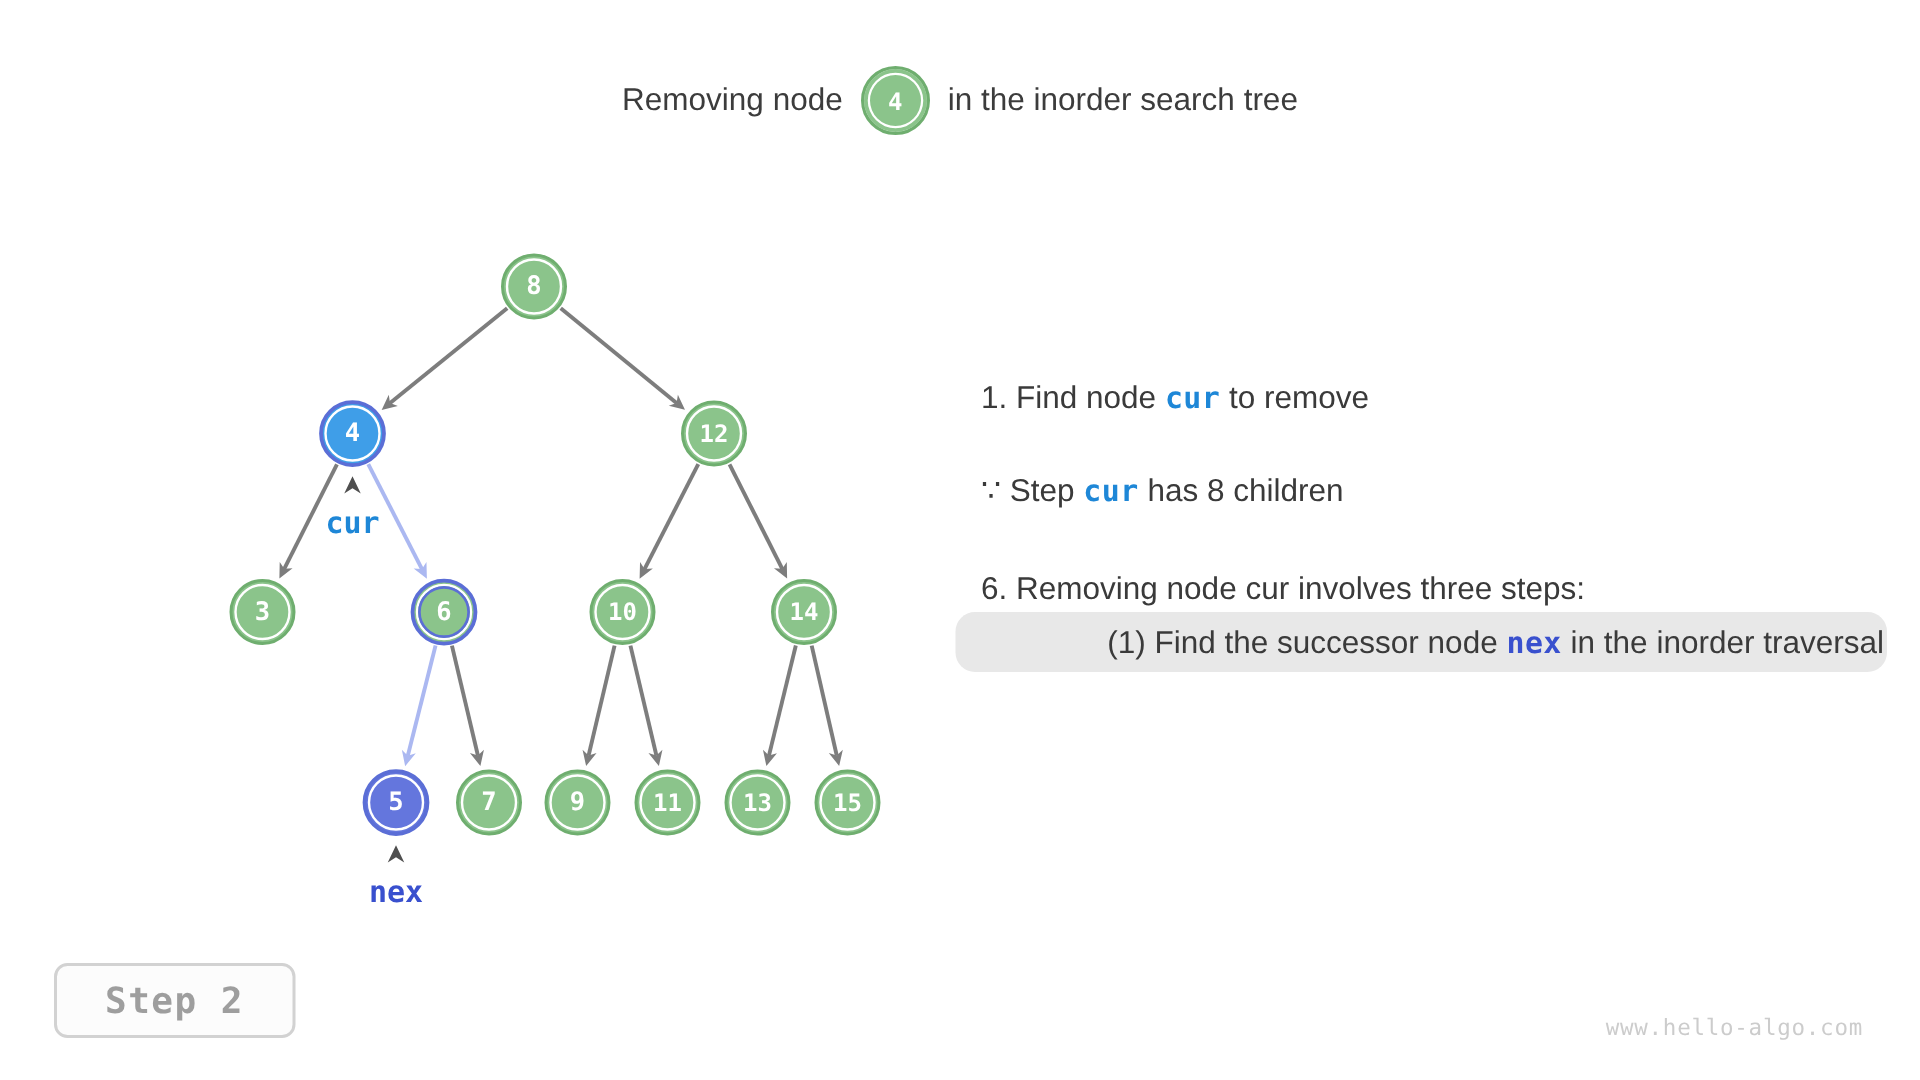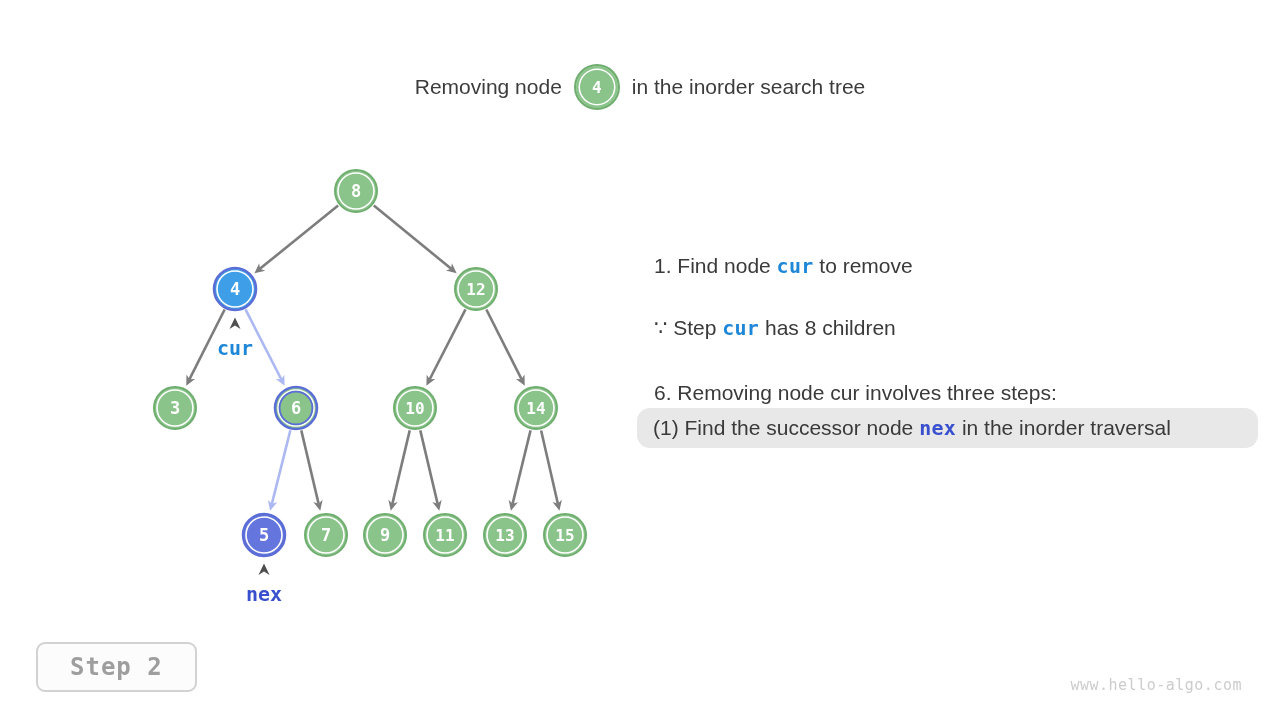--- a/index.html
+++ b/index.html
@@ -9,21 +9,21 @@
     background: #ffffff;
     position: relative;
     overflow: hidden;
     color: #3c3c3c;
   }
   .stage { position: absolute; inset: 0; width: 1280px; height: 720px; }
 
   
   .title-row {
     position: absolute;
-    top: 64px; left: 0; width: 100%;
+    top: 44px; left: 0; width: 100%;
     display: flex; align-items: center; justify-content: center;
     gap: 12px;
     font-size: 21px;
     color: #3c3c3c;
   }
   .title-node-circle {
     width: 46px; height: 46px;
     border-radius: 50%;
     background: #8bc48b;
     border: 2px solid #6fae6f;
@@ -40,31 +40,32 @@
   #tree svg { display: block; }
 
   
   .note-line {
     position: absolute;
     left: 654px;
     font-size: 21px;
     line-height: 27px;
     color: #3a3a3a;
     white-space: nowrap;
+    text-align: right;
   }
   .note-1 { top: 252px; }
   .note-2 { top: 314px; }
   .note-3 { top: 379px; }
   .note-pill {
     left: 637px; top: 408px;
     width: 621px; height: 40px;
     background: #e8e8e8;
     border-radius: 13px;
     line-height: 40px;
-    padding: 0 13px 0 16px;
+    padding: 0 2px 0 16px;
   }
   .kw {
     font-family: "DejaVu Sans Mono", monospace;
     font-weight: bold;
     font-size: 0.95em;
     letter-spacing: 0.3px;
   }
   .kw-cur { color: #1e87d7; }
   .kw-nex { color: #3950ce; }
 

